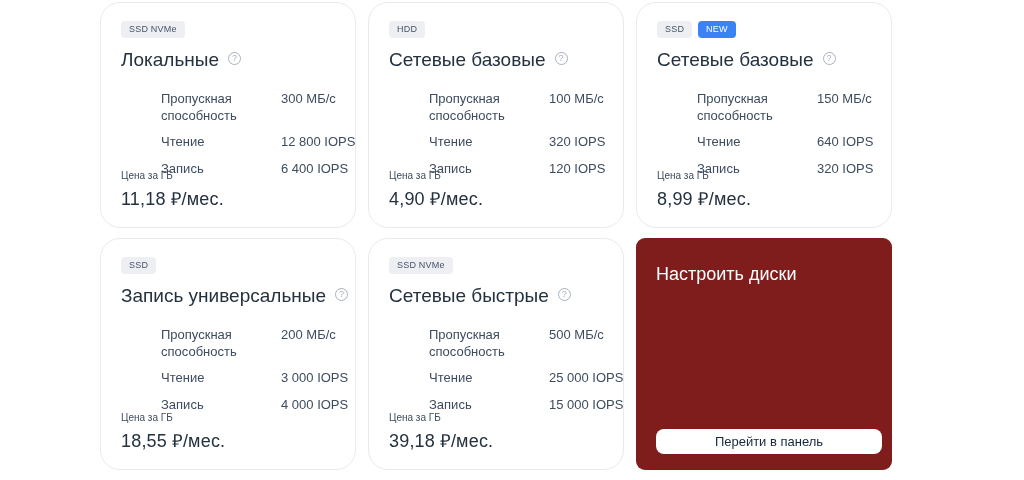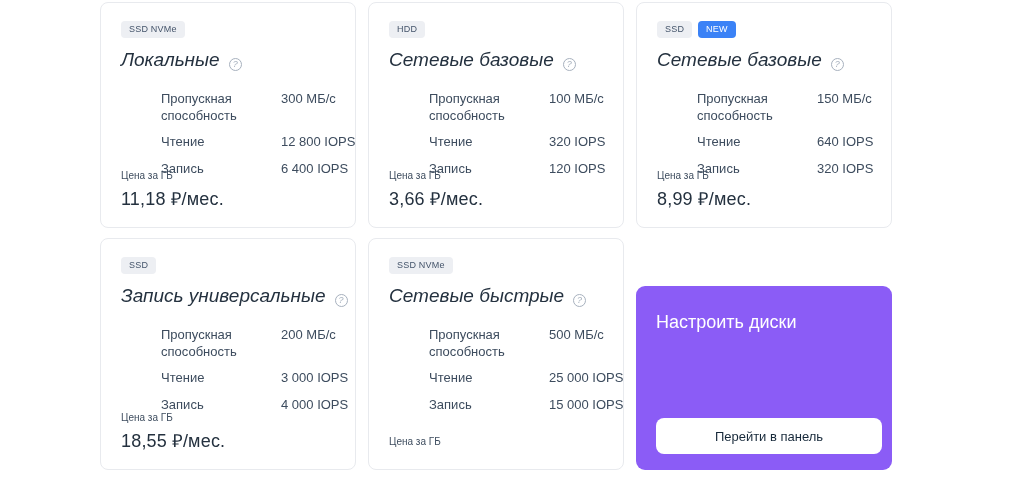--- a/index.html
+++ b/index.html
@@ -15,73 +15,71 @@
   .grid {
     position: absolute; left: 100px; top: 2px;
     display: grid;
     grid-template-columns: repeat(3, 256px);
     grid-template-rows: 226px 232px;
     gap: 10px 12px;
   }
   .card {
     background: #ffffff;
     border: 1px solid #e8eaee;
-    border-radius: 8px;
+    border-radius: 20px;
     padding: 18px 20px 13px 20px;
     position: relative;
   }
   .badges { display: flex; gap: 6px; margin-bottom: 12px; }
   .badge {
     display: inline-block;
     background: #edeff3;
     color: #44546a;
     font-size: 9px;
     line-height: 1;
     padding: 4px 8px 4px 8px;
     border-radius: 4px;
     letter-spacing: 0.2px;
     white-space: nowrap;
   }
   .badge-new { background: #3b82f6; color: #ffffff; }
   .card-title {
-    display: flex; align-items: flex-end; gap: 9px;
+    display: flex; align-items: flex-start; gap: 9px;
     font-size: 19px; font-weight: 400; color: #24313f;
     margin: 0 0 19px 0; line-height: 1.1;
     white-space: nowrap;
-    font-style: italic;
   }
   .help {
     width: 13px; height: 13px; flex: none;
     border: 1px solid #a7b1be; border-radius: 50%;
     color: #a7b1be; font-size: 9px; line-height: 1;
     display: inline-flex; align-items: center; justify-content: center;
     margin-top: 2px;
   }
   .spec { display: flex; align-items: flex-start; margin-bottom: 9px;
           font-size: 13px; color: #3d4c5e; line-height: 1.33; }
   .spec-label { width: 120px; flex: none; padding-right: 10px; margin-left: 40px; }
   .spec-value { flex: 1; white-space: nowrap; }
   .price-block { position: absolute; left: 20px; bottom: 17px; }
   .price-label { font-size: 10px; color: #3d4c5e; margin-bottom: 5px; }
   .price { font-size: 18px; color: #24313f; letter-spacing: 0.2px; }
   .promo {
-    background: #8b5cf6;
+    background: #7f1d1d;
     border: none;
     border-radius: 9px;
     padding: 20px 10px 16px 20px;
     display: flex; flex-direction: column;
     color: #ffffff;
-    margin-top: 48px;
   }
   .promo-title { font-size: 18px; font-weight: 400; margin: 6px 0 22px 0; }
   .promo-desc { font-size: 13px; line-height: 1.42; color: #eaeef2; padding-right: 6px; }
   .promo-btn {
     margin: auto 4px 0 0;
     width: 100%;
-    height: 36px;
+    height: 25px;
     background: #ffffff; color: #17293a;
     border: none; border-radius: 8px;
     font-family: inherit; font-size: 13px;
     cursor: pointer;
   }
 </style>
 </head>
 <body>
 
 <div class="grid">
@@ -127,21 +125,21 @@
     <div class="spec">
       <span class="spec-label">Чтение</span>
       <span class="spec-value">320 IOPS</span>
     </div>
     <div class="spec">
       <span class="spec-label">Запись</span>
       <span class="spec-value">120 IOPS</span>
     </div>
     <div class="price-block">
       <div class="price-label">Цена за ГБ</div>
-      <div class="price">3,66 ₽/мес.</div>
+      <div class="price">4,90 ₽/мес.</div>
     </div>
   </div>
 
   <div class="card">
     <div class="badges">
       <span class="badge">SSD</span>
       <span class="badge badge-new">NEW</span>
     </div>
     <h3 class="card-title">
       <span>Сетевые базовые</span>
@@ -206,20 +204,21 @@
     <div class="spec">
       <span class="spec-label">Чтение</span>
       <span class="spec-value">25 000 IOPS</span>
     </div>
     <div class="spec">
       <span class="spec-label">Запись</span>
       <span class="spec-value">15 000 IOPS</span>
     </div>
     <div class="price-block">
       <div class="price-label">Цена за ГБ</div>
+      <div class="price">39,18 ₽/мес.</div>
     </div>
   </div>
 
   <div class="card promo">
     <h3 class="promo-title">Настроить диски</h3>
     <button class="promo-btn">Перейти в панель</button>
   </div>
 
 </div>
 

